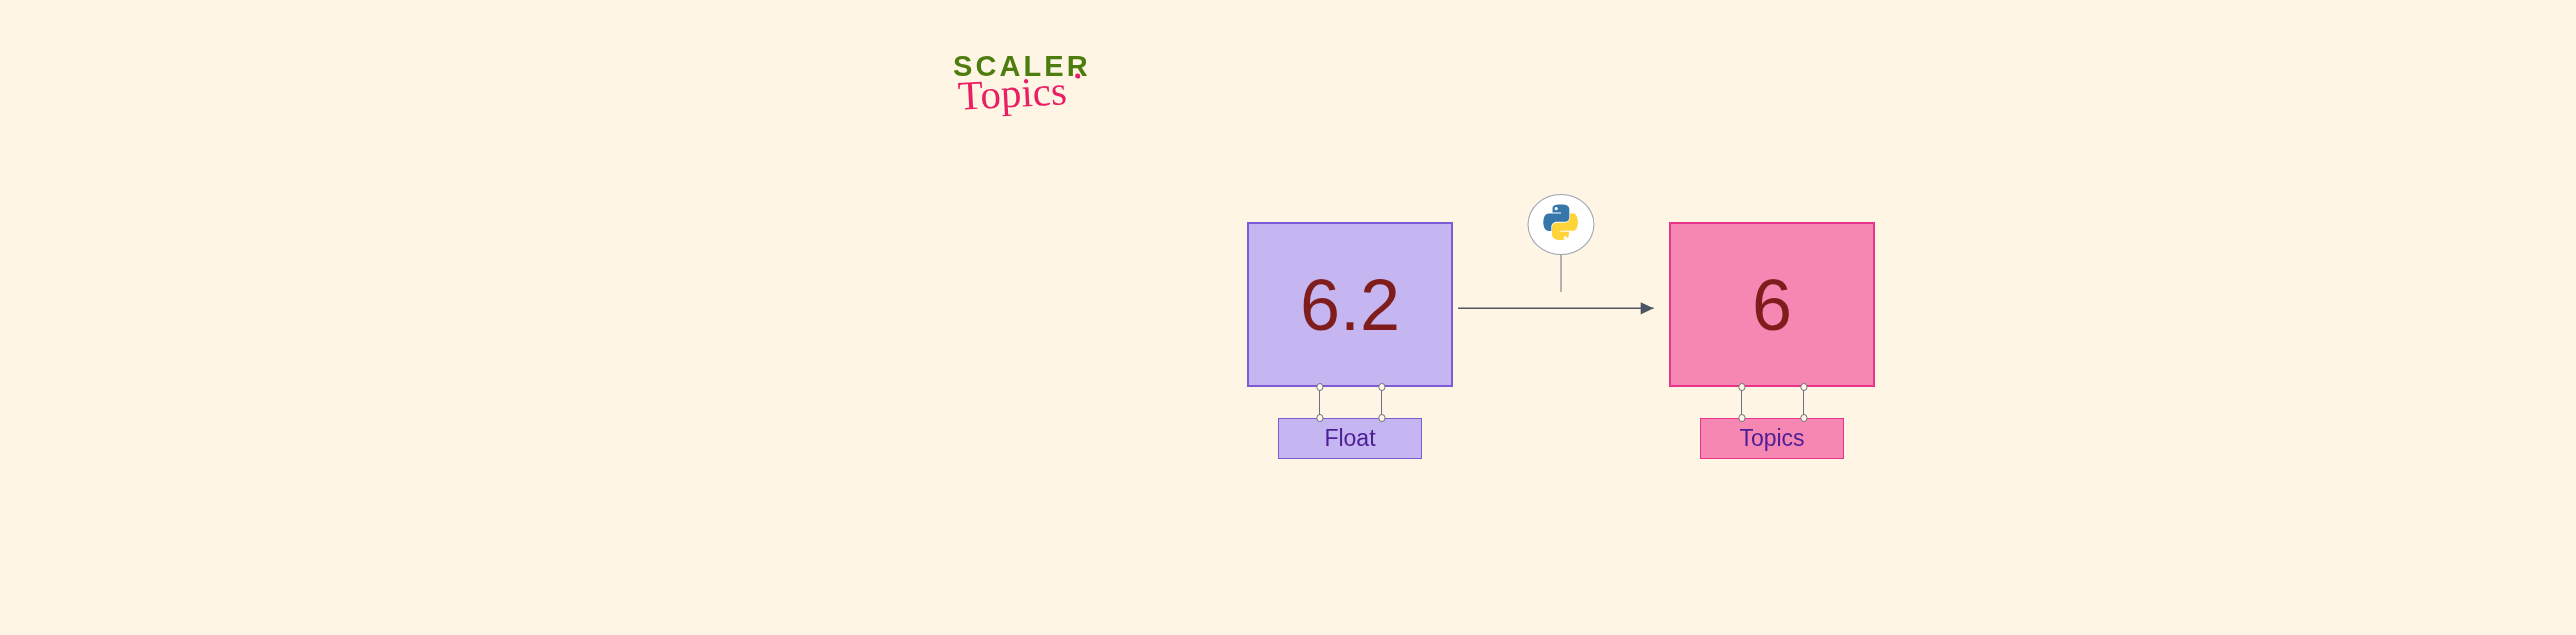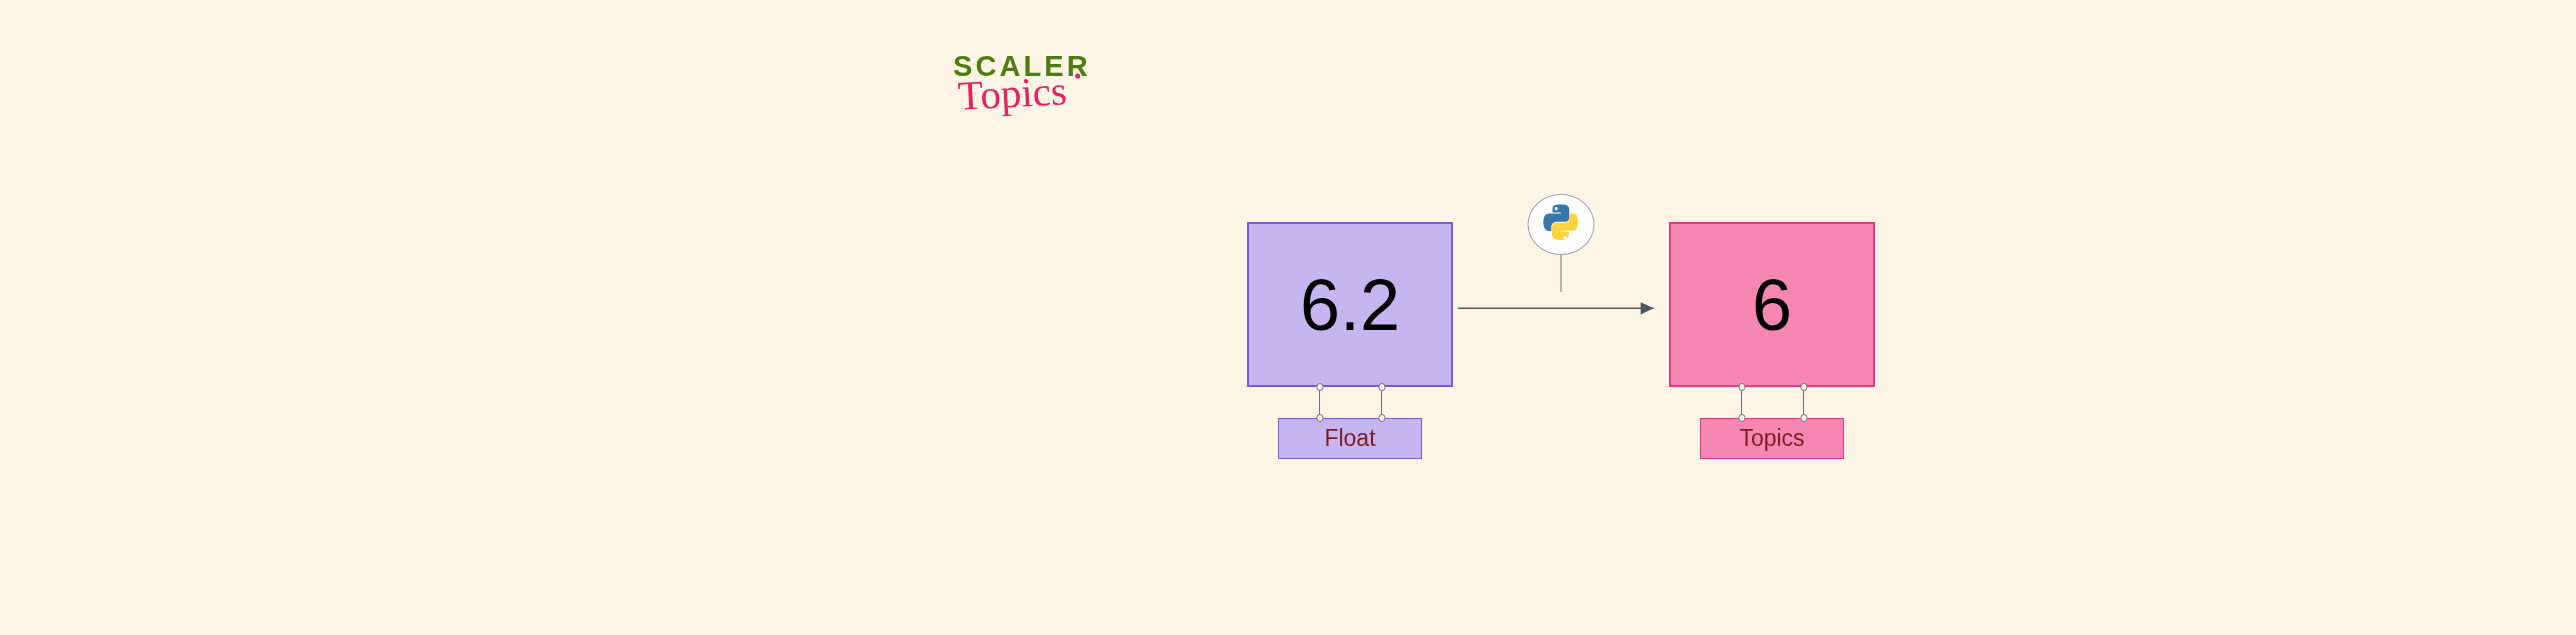--- a/index.html
+++ b/index.html
@@ -59,21 +59,21 @@
     align-items: center;
   }
   .box {
     width: 206px;
     height: 165px;
     display: flex;
     align-items: center;
     justify-content: center;
     font-size: 72px;
     font-weight: 500;
-    color: #000000;
+    color: #7f1d1d;
     position: relative;
   }
   .float-box {
     background: #c5b5f0;
     border: 2.1px solid #7b5cd6;
   }
   .int-box {
     background: #f687b3;
     border: 2.1px solid #e8358a;
   }
@@ -103,21 +103,21 @@
   .connector-circle.top { top: -3.6px; }
   .connector-circle.bottom { bottom: -3.6px; }
   .label {
     width: 144px;
     height: 41px;
     display: flex;
     align-items: center;
     justify-content: center;
     font-size: 23px;
     font-weight: 400;
-    color: #7f1d1d;
+    color: #4c1d95;
   }
   .float-label {
     background: #c5b5f0;
     border: 1.5px solid #7b5cd6;
   }
   .int-label {
     background: #f687b3;
     border: 1.5px solid #e8358a;
   }
   .arrow-section {

